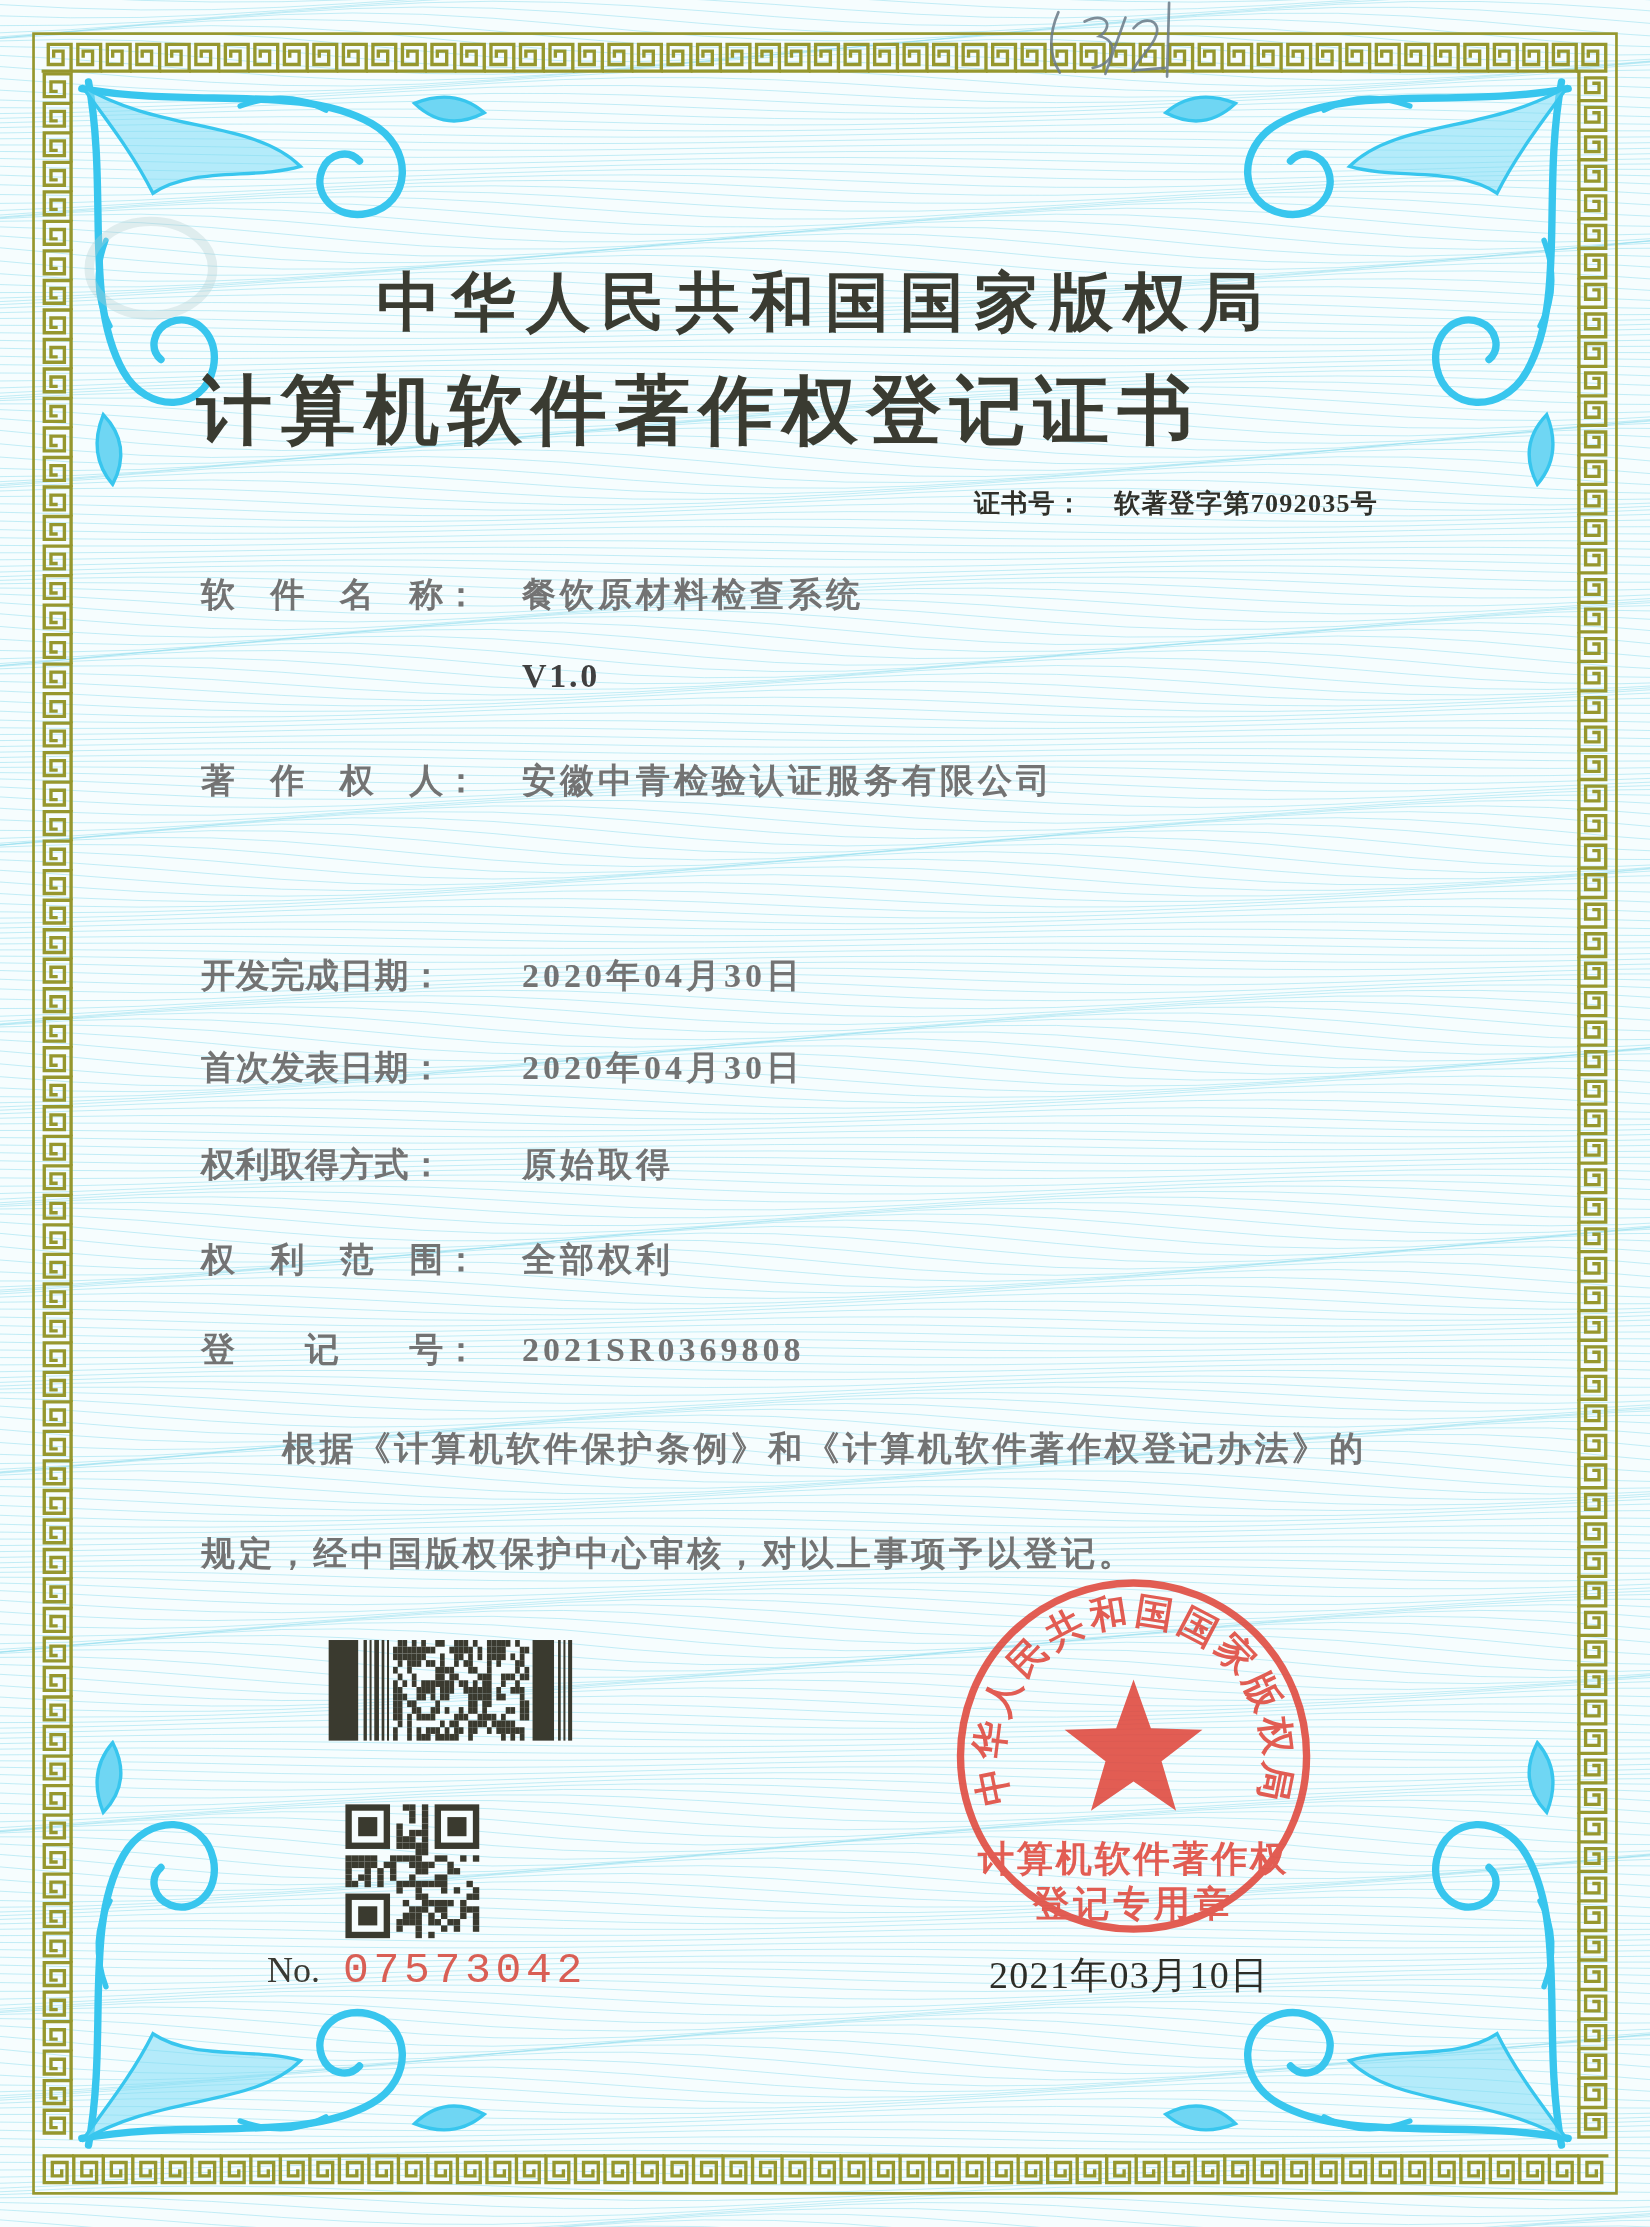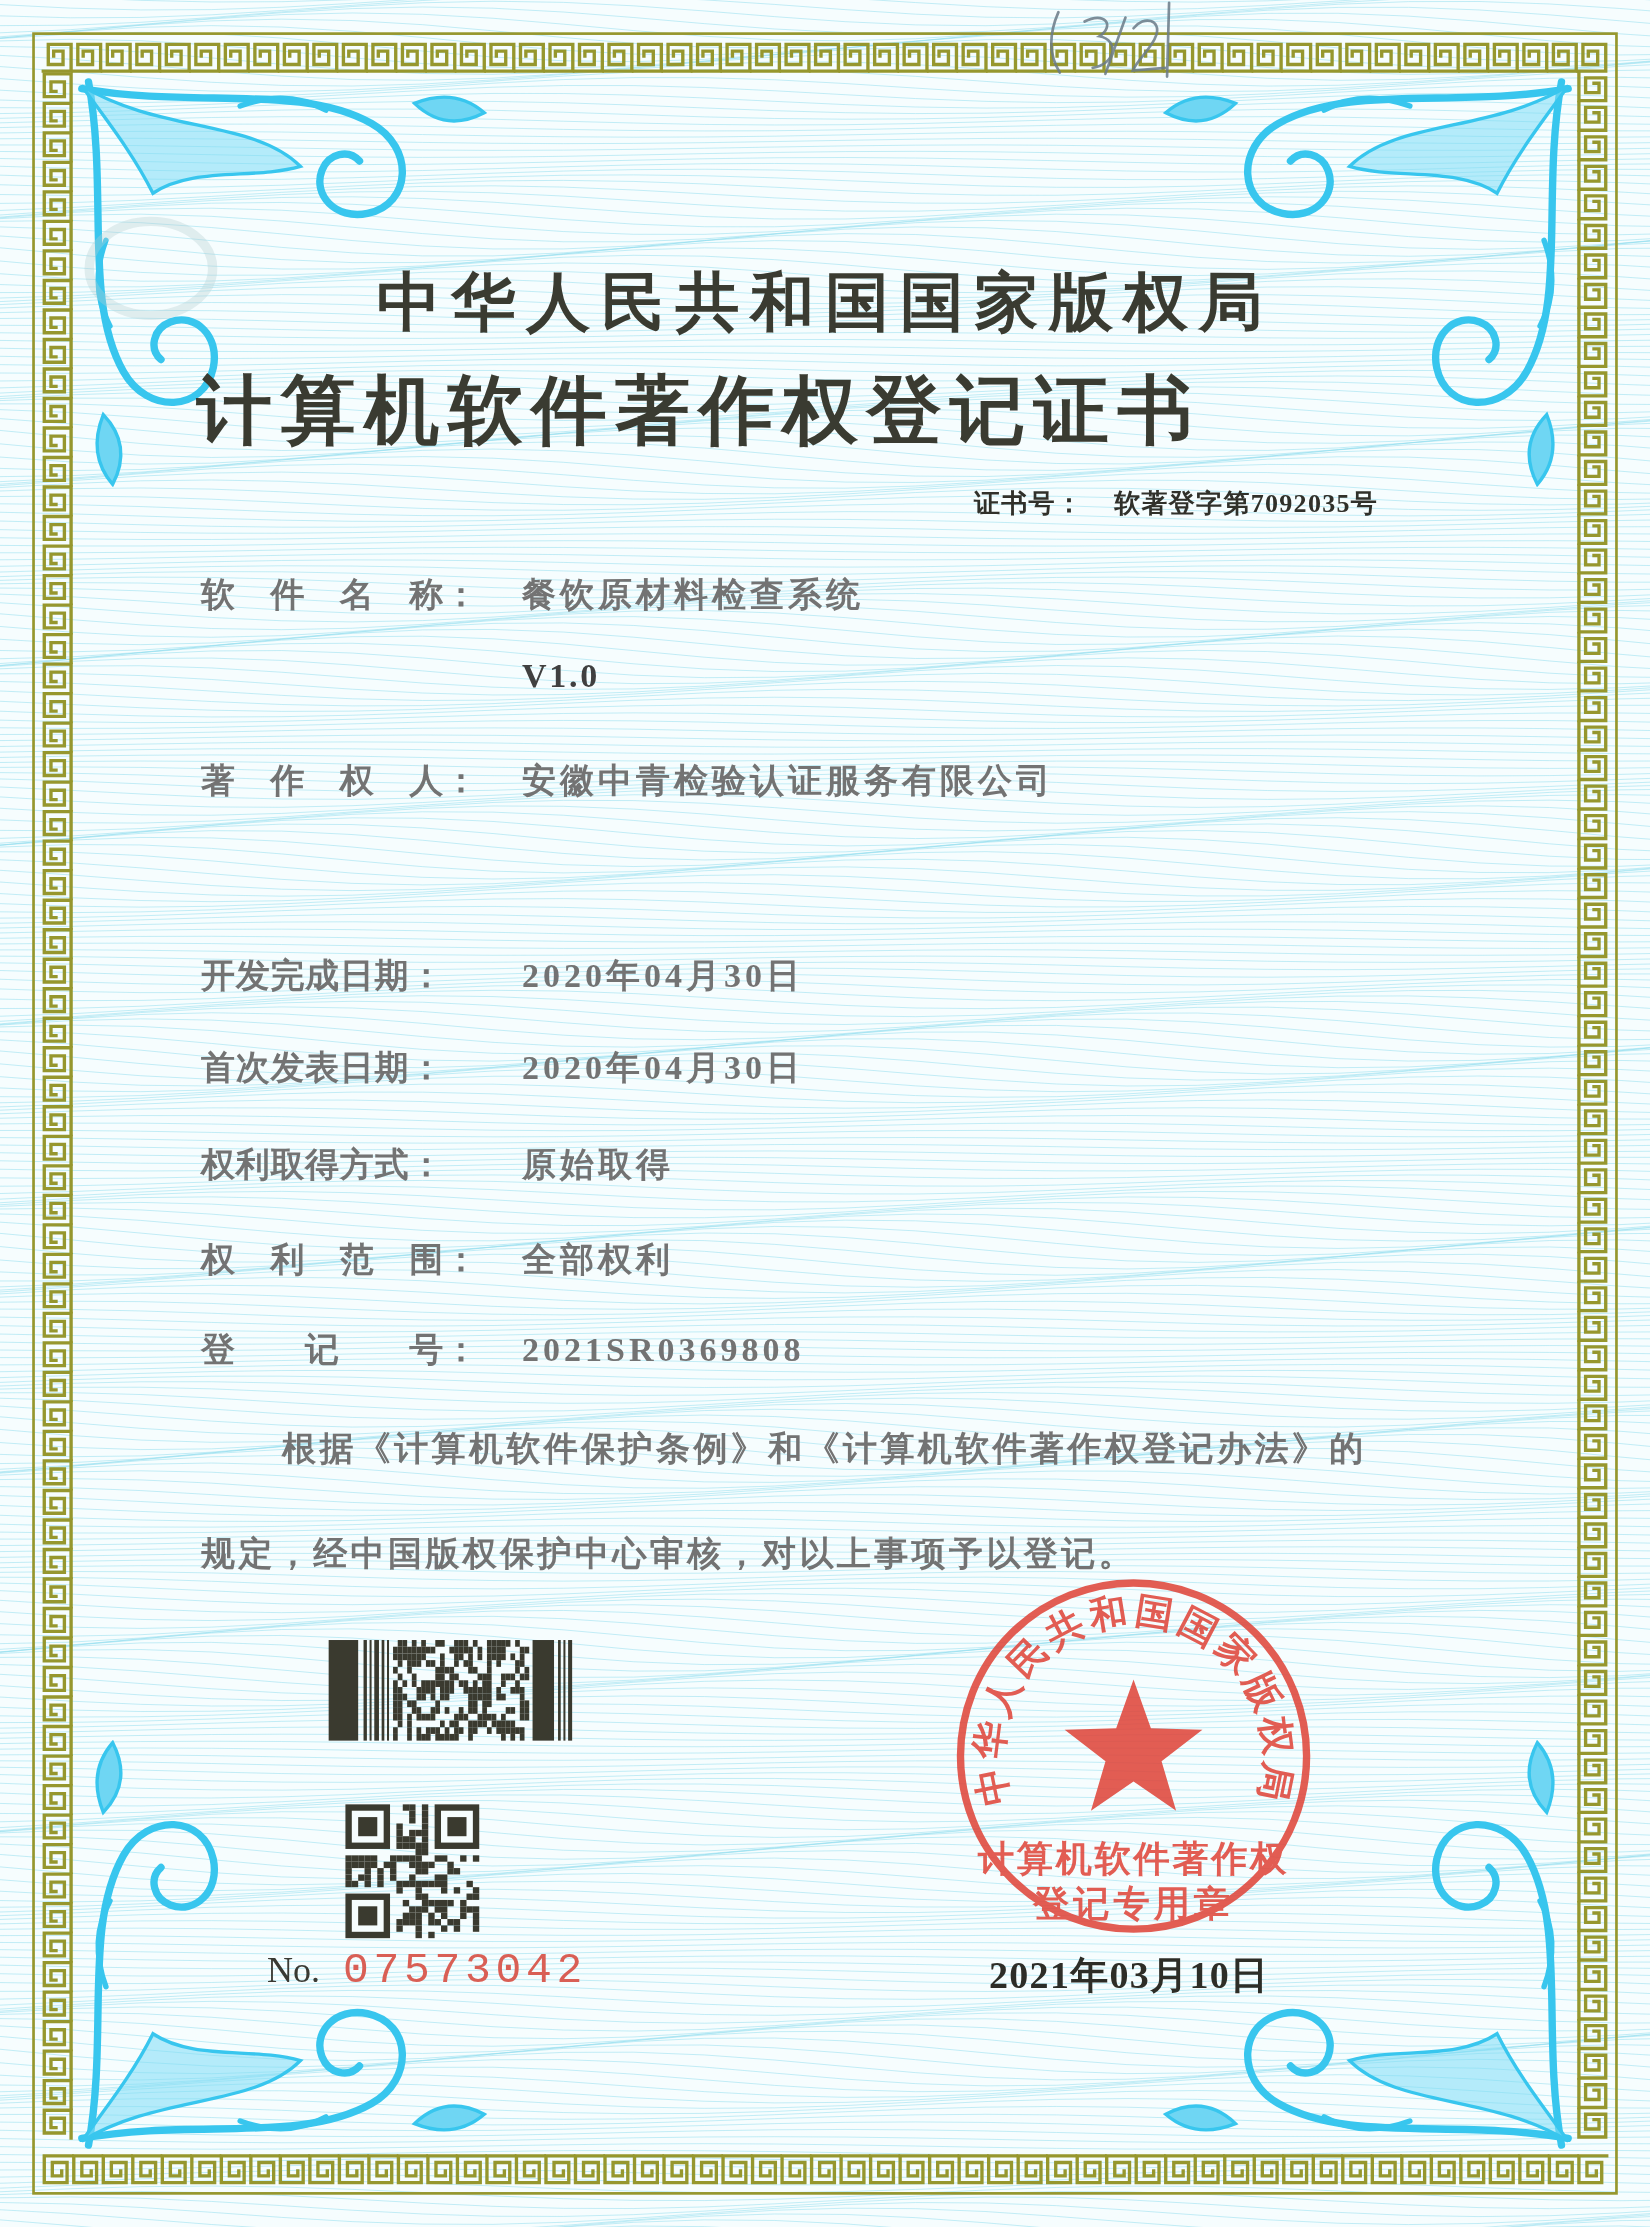--- a/index.html
+++ b/index.html
@@ -14,21 +14,21 @@
   .certno{top:486px;left:974px;font-size:26px;letter-spacing:1.3px;color:#30302a;}
   .certno .gap{display:inline-block;width:31px;}
   .row{left:201px;font-size:34px;color:#737373;}
   .row .lab{display:inline-block;width:321px;letter-spacing:0.7px;}
   .row .val{letter-spacing:4px;}
   .v2{left:522px;top:633px;font-size:34px;letter-spacing:2.7px;color:#404040;margin-top:24px;}
   .stmt{font-size:34px;letter-spacing:3.4px;color:#737373;}
   .serial{left:267px;top:1946px;font-size:36px;font-weight:400;color:#3a3a33;}
   .serial .num{font-family:Liberation Mono, monospace;font-size:43px;color:#d95f55;
                letter-spacing:4.7px;margin-left:23px;font-weight:400;}
-  .issuedate{left:989px;top:1950px;font-size:38px;letter-spacing:1.3px;font-weight:700;color:#2d2d27;}
+  .issuedate{left:989px;top:1950px;font-size:38px;letter-spacing:1.3px;font-weight:400;color:#2d2d27;}
 </style>
 </head>
 <body>
 
 <div class="page">
 
   <svg class="art" width="1650" height="2227" viewBox="0 0 2460 3320">
     <defs>
       <path id="gk" d="M-2 42 L42 42 L42 2 L8 2 L8 32 L30 32 L30 12 L16 12 L16 22" fill="none" stroke="#96972e" stroke-width="5"></path>
       <g id="flourish" fill="none" stroke="#38c6ee" stroke-width="11" stroke-linecap="round">

